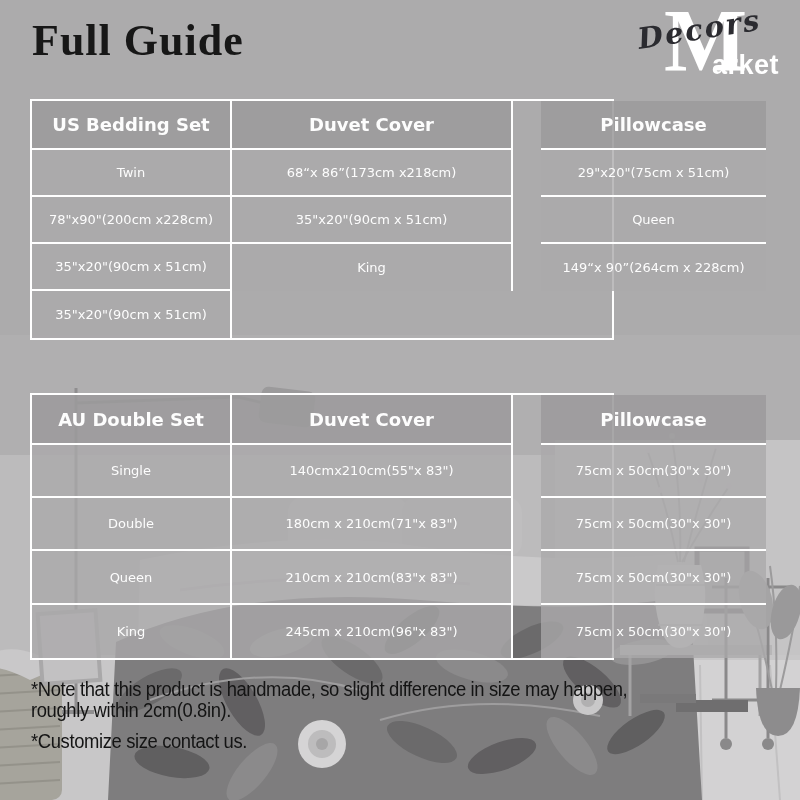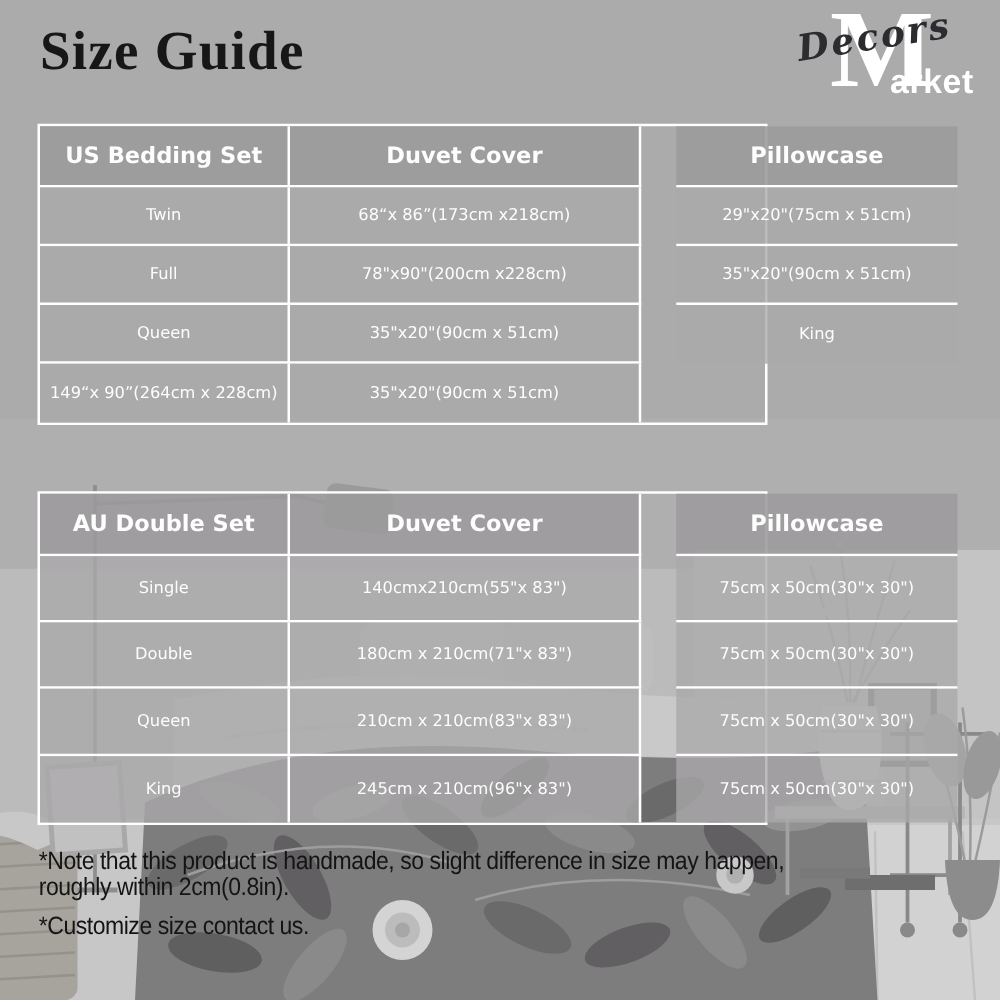--- a/index.html
+++ b/index.html
@@ -186,38 +186,37 @@
     <line x1="-10" y1="730" x2="60" y2="726"></line>
     <line x1="-10" y1="748" x2="60" y2="744"></line>
     <line x1="-10" y1="766" x2="60" y2="762"></line>
     <line x1="-10" y1="784" x2="60" y2="780"></line>
   </g>
   <path d="M-6 652 Q26 642 58 668 L30 680 Q6 668 -6 668 Z" fill="#c9c8c9"></path>
 
   <rect x="40" y="612" width="58" height="70" fill="#c2c1c2" stroke="#a9a8a9" stroke-width="4" transform="rotate(-4 69 647)"></rect>
 </svg>
 
-<h1 class="page-title">Size Guide</h1>
+<h1 class="page-title">Full Guide</h1>
 
 <div class="logo">
   <span class="logo-m">M</span>
   <span class="logo-script">Decors</span>
   <span class="logo-rest">arket</span>
 </div>
 
 <div class="size-table" id="table-us">
   <div class="cell th">US Bedding Set</div>
   <div class="cell th">Duvet Cover</div>
   <div class="cell th">Pillowcase</div>
 
   <div class="cell td">Twin</div>
   <div class="cell td">68“x 86”(173cm x218cm)</div>
   <div class="cell td">29"x20"(75cm x 51cm)</div>
 
-  <div class="cell td">Full</div>
   <div class="cell td">78"x90"(200cm x228cm)</div>
   <div class="cell td">35"x20"(90cm x 51cm)</div>
 
   <div class="cell td">Queen</div>
   <div class="cell td">35"x20"(90cm x 51cm)</div>
 
   <div class="cell td">King</div>
   <div class="cell td">149“x 90”(264cm x 228cm)</div>
   <div class="cell td">35"x20"(90cm x 51cm)</div>
 </div>

